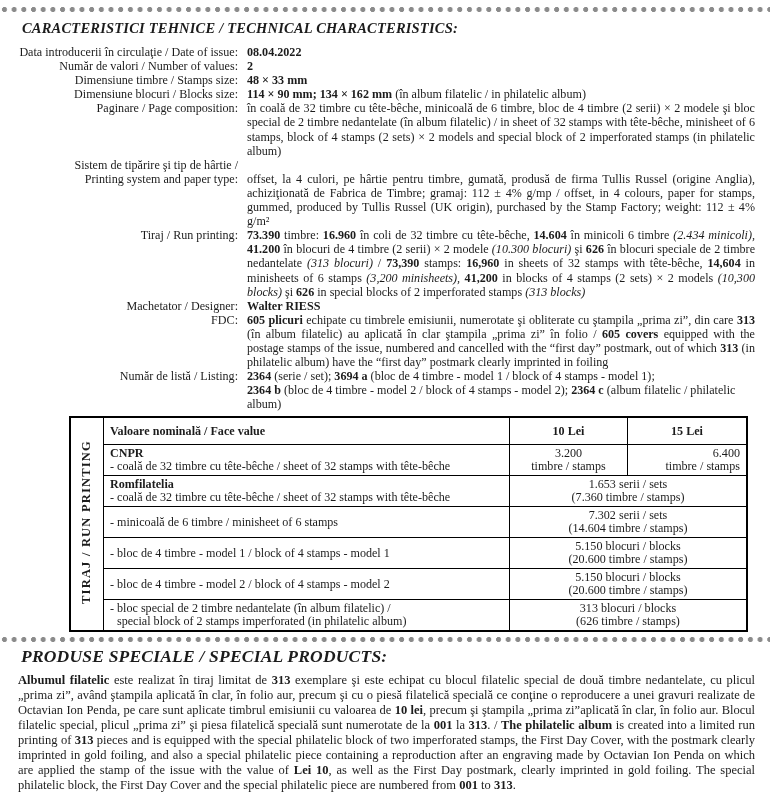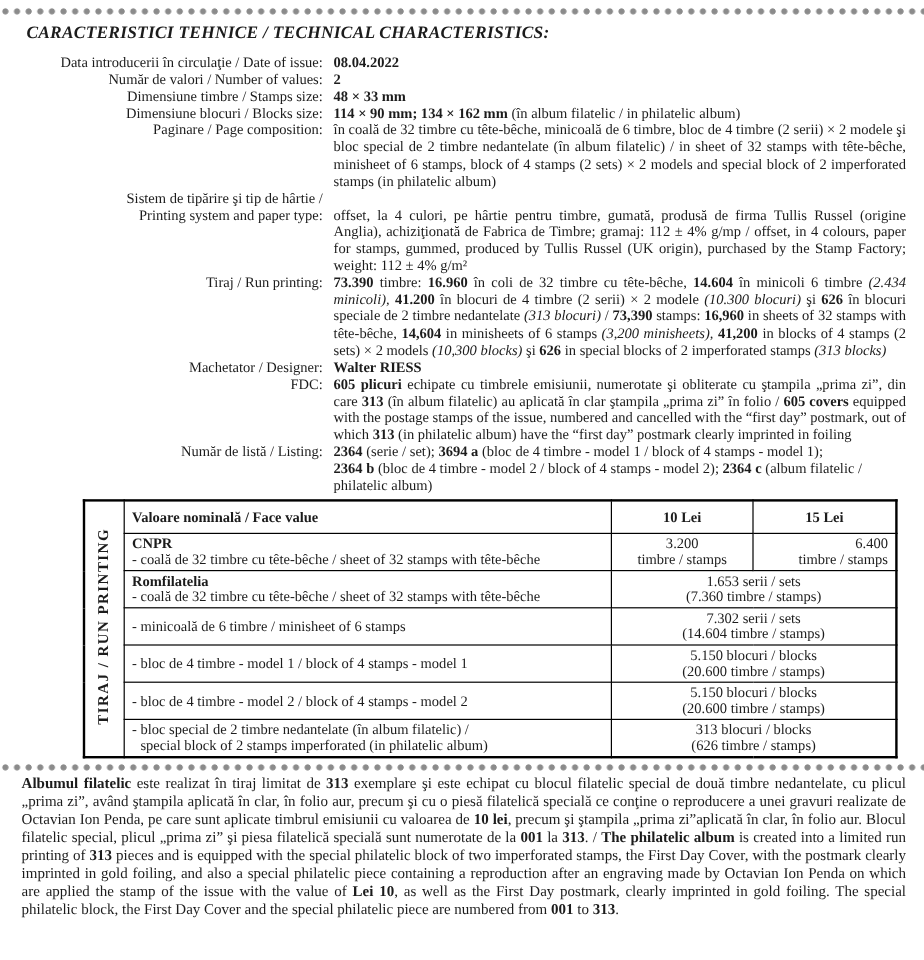--- a/index.html
+++ b/index.html
@@ -16,21 +16,21 @@
     background-size:9.7px 9px;background-repeat:repeat-x;
   }
   .content{padding:0 15px 0 18px;}
   .sec1-title{
     font-size:14.5px;font-weight:bold;font-style:italic;
     margin:6px 0 8px 4px;letter-spacing:.2px;
   }
   
   .chars{font-size:12.1px;line-height:14.1px;}
   .crow{display:flex;align-items:flex-start;}
-  .clabel{width:220px;flex:0 0 220px;text-align:right;margin-left:31px;}
+  .clabel{width:220px;flex:0 0 220px;text-align:right;}
   .cvalue{flex:1;margin-left:9px;text-align:justify;}
   .cvalue.nojust{text-align:left;}
   .offset-value{margin-top:14.1px;} 
   
   .tblwrap{margin:5px 0 0 51px;}
   table.run{border-collapse:collapse;border:2px solid #000;}
   table.run td{border:1px solid #000;font-size:12.1px;line-height:13.6px;padding:1px 6px;vertical-align:middle;}
   td.side{width:20px;padding:0;text-align:center;}
   .side-text{
     writing-mode:vertical-rl;transform:rotate(180deg);
@@ -194,16 +194,17 @@
           </td>
         </tr>
       </tbody>
         </table>
     </div>
   </div>
 
   <div class="dots mid"></div>
 
   <div class="content">
+    <div class="sec2-title">PRODUSE SPECIALE / SPECIAL PRODUCTS:</div>
     <p class="special-par"><span style="font-weight: bold;">Albumul filatelic</span><span> este realizat în tiraj limitat de </span><span style="font-weight: bold;">313</span><span> exemplare şi este echipat cu blocul filatelic special de două timbre nedantelate, cu plicul „prima zi”, având ştampila aplicată în clar, în folio aur, precum şi cu o piesă filatelică specială ce conţine o reproducere a unei gravuri realizate de Octavian Ion Penda, pe care sunt aplicate timbrul emisiunii cu valoarea de </span><span style="font-weight: bold;">10 lei</span><span>, precum şi ştampila „prima zi”aplicată în clar, în folio aur. Blocul filatelic special, plicul „prima zi” şi piesa filatelică specială sunt numerotate de la </span><span style="font-weight: bold;">001</span><span> la </span><span style="font-weight: bold;">313</span><span>. / </span><span style="font-weight: bold;">The philatelic album</span><span> is created into a limited run printing of </span><span style="font-weight: bold;">313</span><span> pieces and is equipped with the special philatelic block of two imperforated stamps, the First Day Cover, with the postmark clearly imprinted in gold foiling, and also a special philatelic piece containing a reproduction after an engraving made by Octavian Ion Penda on which are applied the stamp of the issue with the value of </span><span style="font-weight: bold;">Lei 10</span><span>, as well as the First Day postmark, clearly imprinted in gold foiling. The special philatelic block, the First Day Cover and the special philatelic piece are numbered from </span><span style="font-weight: bold;">001</span><span> to </span><span style="font-weight: bold;">313</span><span>.</span></p>
   </div>
 
 </div>
 
 </body></html>

